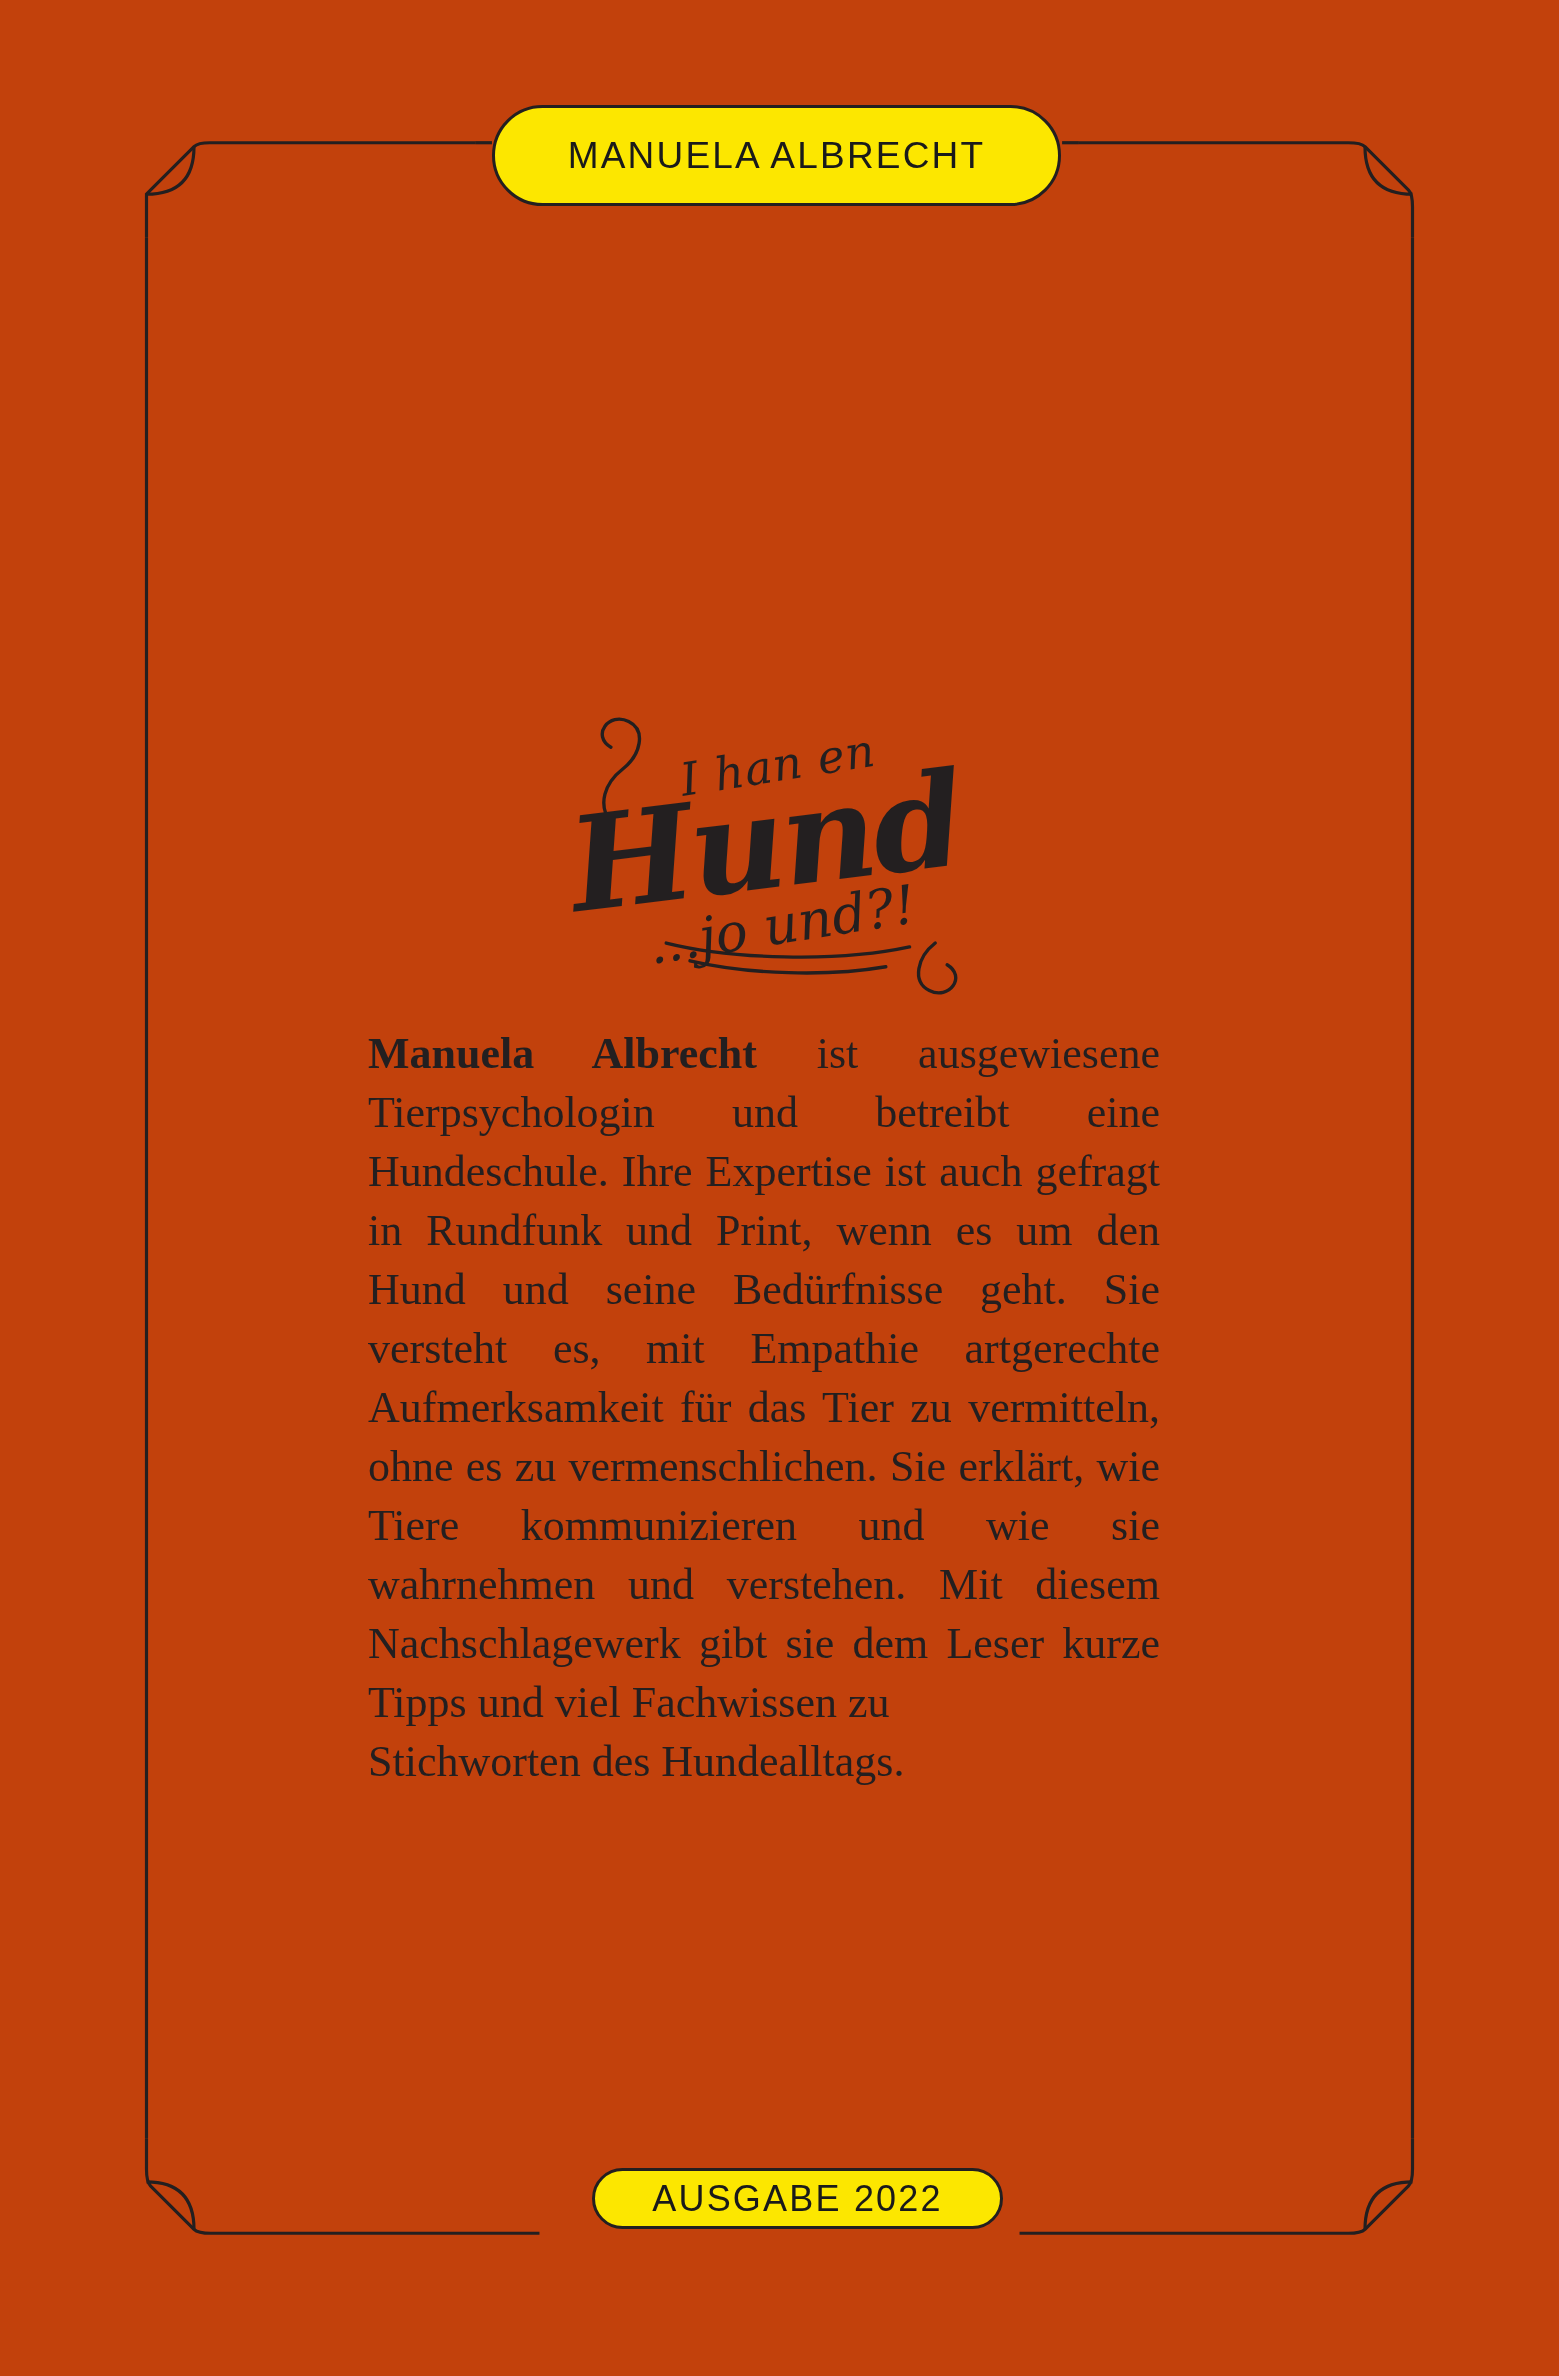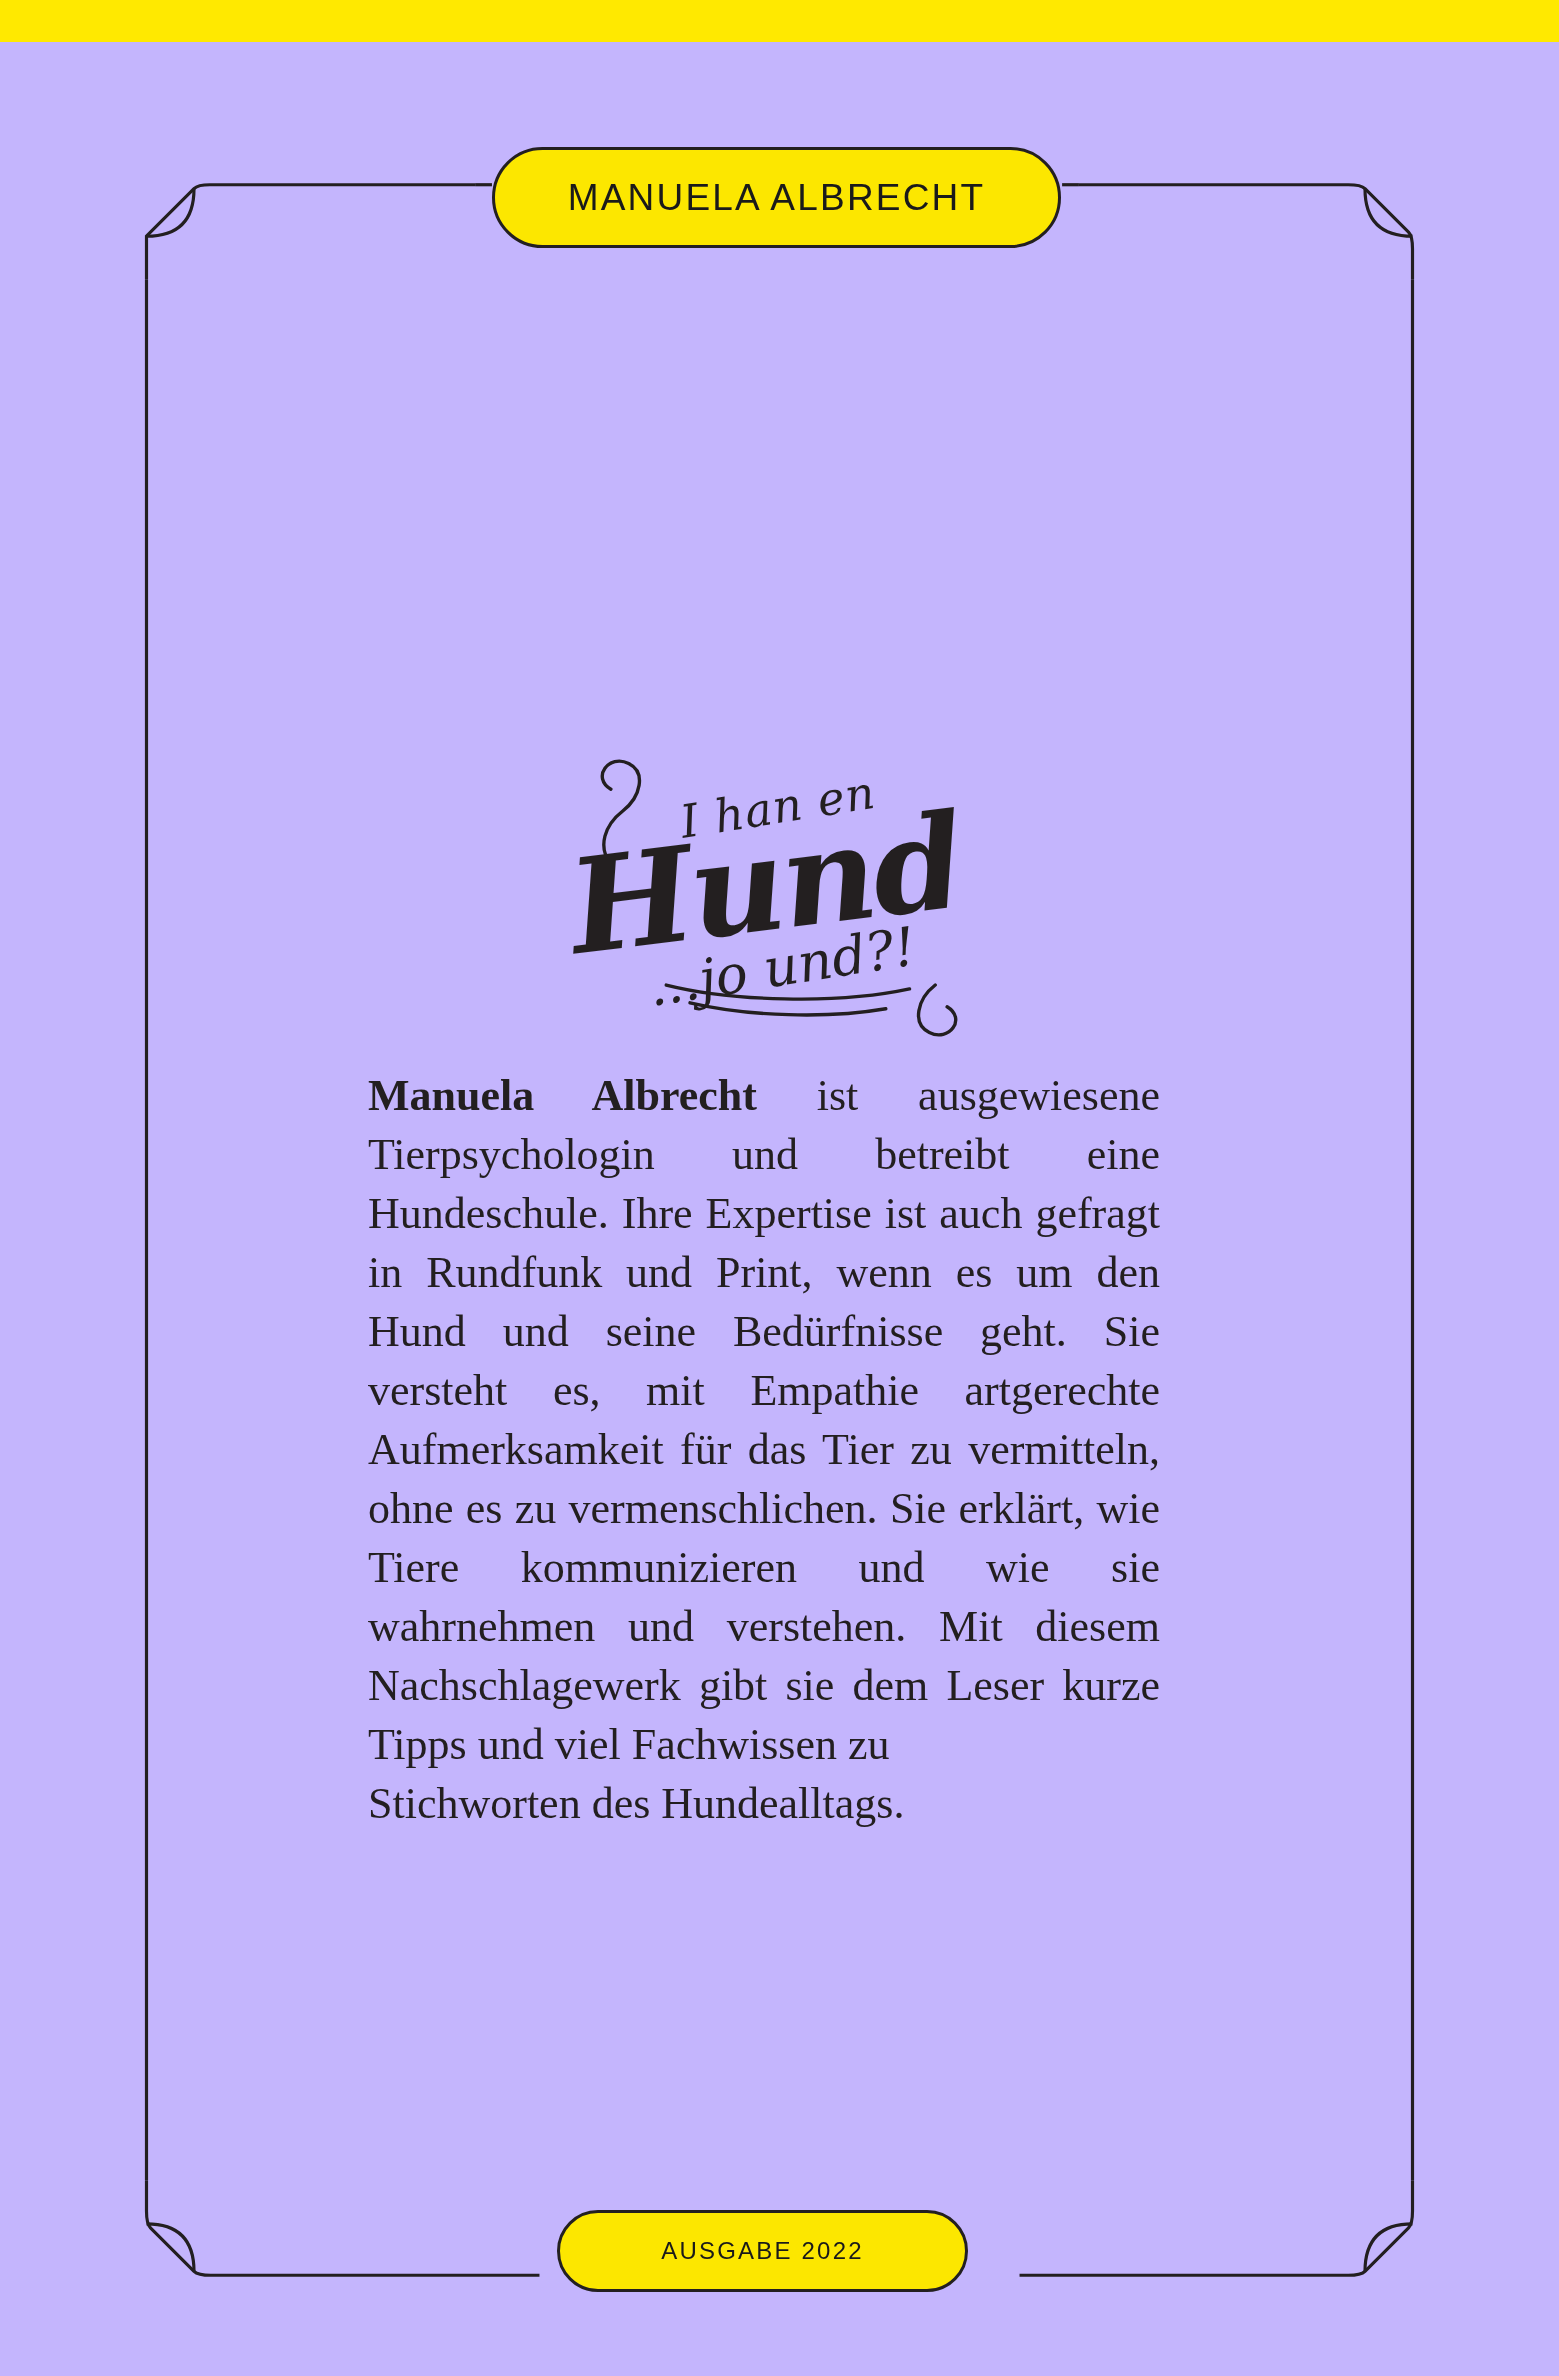--- a/index.html
+++ b/index.html
@@ -12,22 +12,21 @@
     height: 2376px;
     position: relative;
     overflow: hidden;
     font-family: "Liberation Sans", sans-serif;
     color: #1a1a1a;
   }
 
   .cover {
     position: absolute;
     inset: 0;
-    background: #c4b5fd;
-    margin-top: 42px;
+    background: #c2410c;
   }
 
   
   .frame-svg {
     position: absolute;
     left: 0;
     top: 0;
     width: 1559px;
     height: 2376px;
     pointer-events: none;
@@ -46,25 +45,25 @@
     letter-spacing: 2.2px;
   }
   .pill-top {
     left: 492px;
     top: 105px;
     width: 569px;
     height: 101px;
     font-size: 37px;
   }
   .pill-bottom {
-    left: 557px;
+    left: 592px;
     top: 2168px;
     width: 411px;
-    height: 82px;
-    font-size: 24px;
+    height: 61px;
+    font-size: 36px;
   }
   .pill span {
     white-space: nowrap;
   }
 
   
   .logo-wrap {
     position: absolute;
     left: 779px;
     top: 678px;

